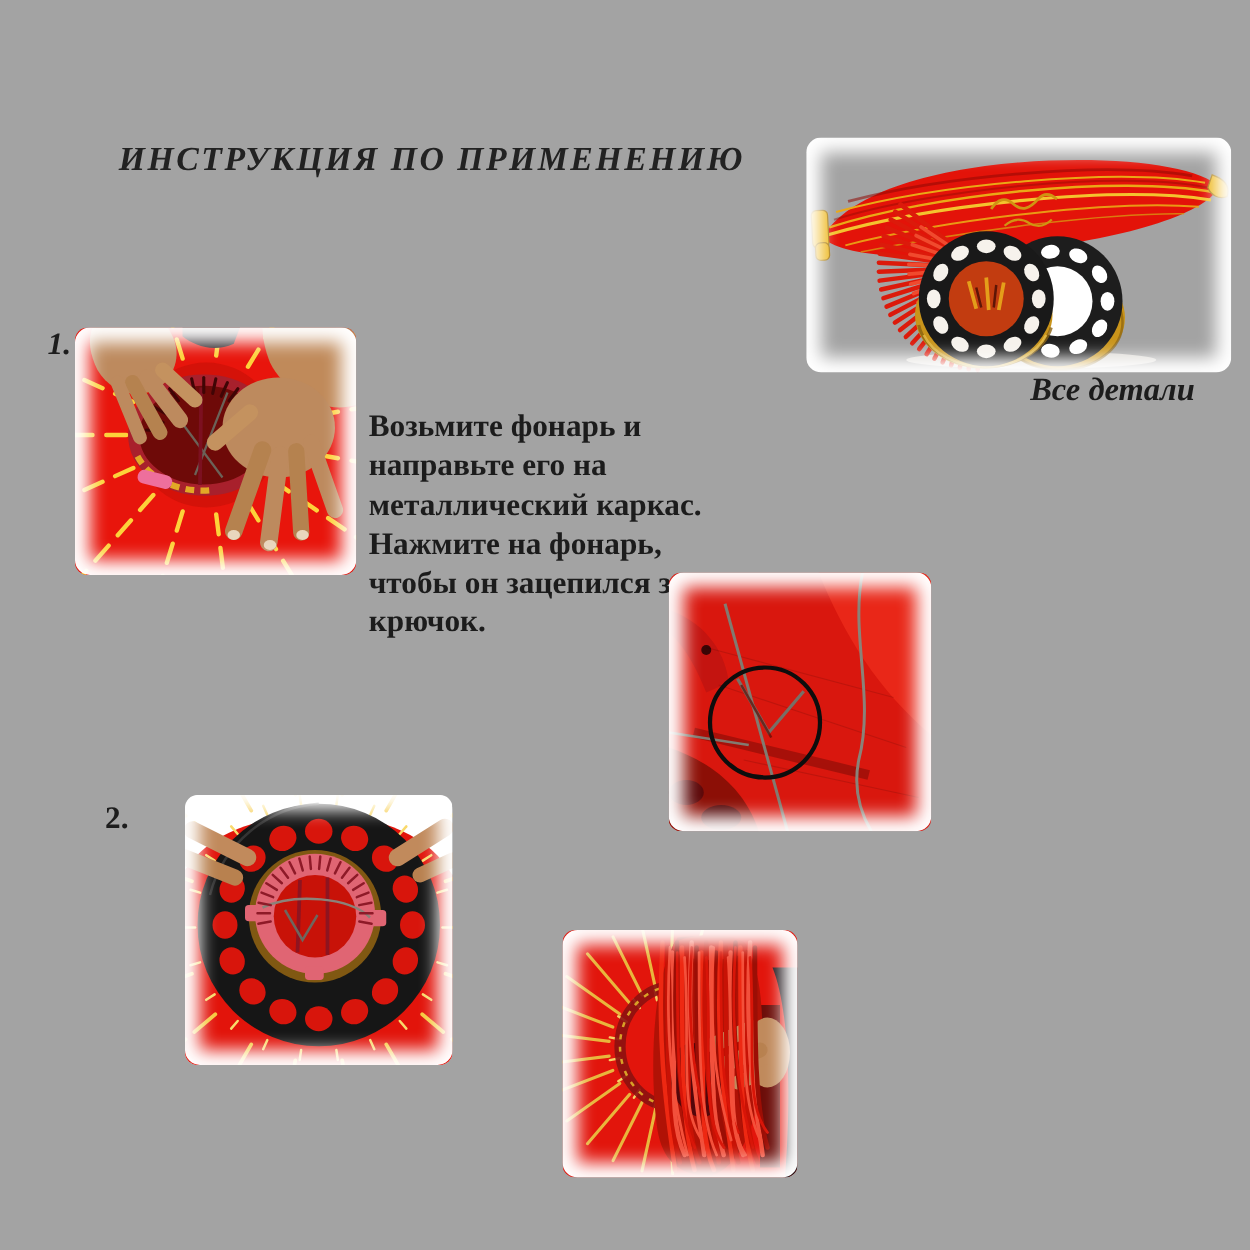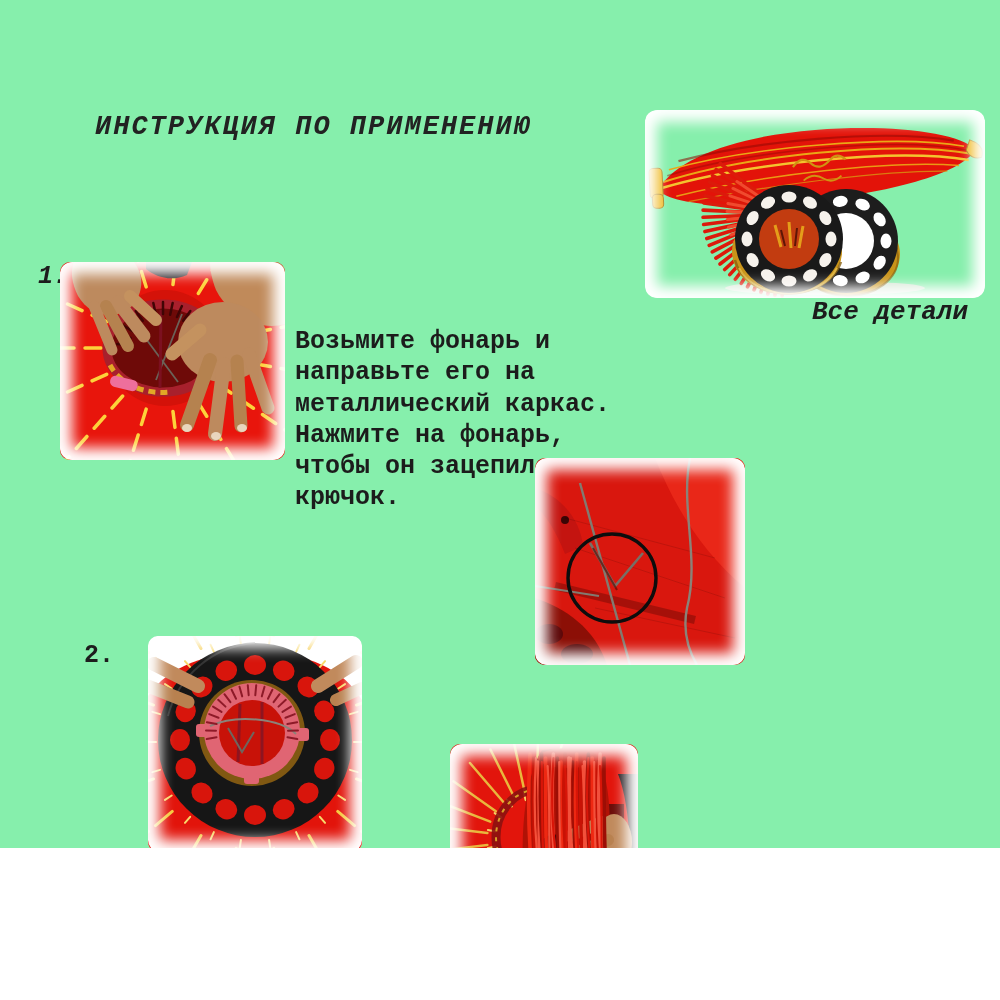--- a/index.html
+++ b/index.html
@@ -1,17 +1,17 @@
 <!DOCTYPE html>
 <html><head>
 <meta charset="utf-8">
 <style>
   html,body{margin:0;padding:0;background:#fff;}
-  .canvas{position:relative;width:1000px;height:848px;background:#86efac;overflow:hidden;
-          font-family:Liberation Mono, monospace;color:#1d1d1d;}
+  .canvas{position:relative;width:1000px;height:1000px;background:#a3a3a3;overflow:hidden;
+          font-family:Liberation Serif, serif;color:#1d1d1d;}
   .abs{position:absolute;}
   .page-title{font-size:27px;font-weight:700;font-style:italic;letter-spacing:2px;color:#222;}
   .step-num{font-size:25px;font-weight:700;}
   .step-num.it{font-style:italic;}
   .step-text{font-size:25px;font-weight:700;line-height:1.25;white-space:pre-line;color:#1c1c1c;}
   .caption{font-size:26px;font-style:italic;font-weight:600;color:#1c1c1c;text-align:center;}
   .photo{position:absolute;overflow:hidden;border-radius:10px;}
   .photo svg{display:block;width:100%;height:100%;}
   .photo::after{content:'';position:absolute;inset:0;border-radius:12px;
                 box-shadow:inset 0 0 14px 12px #ffffff;pointer-events:none;}

